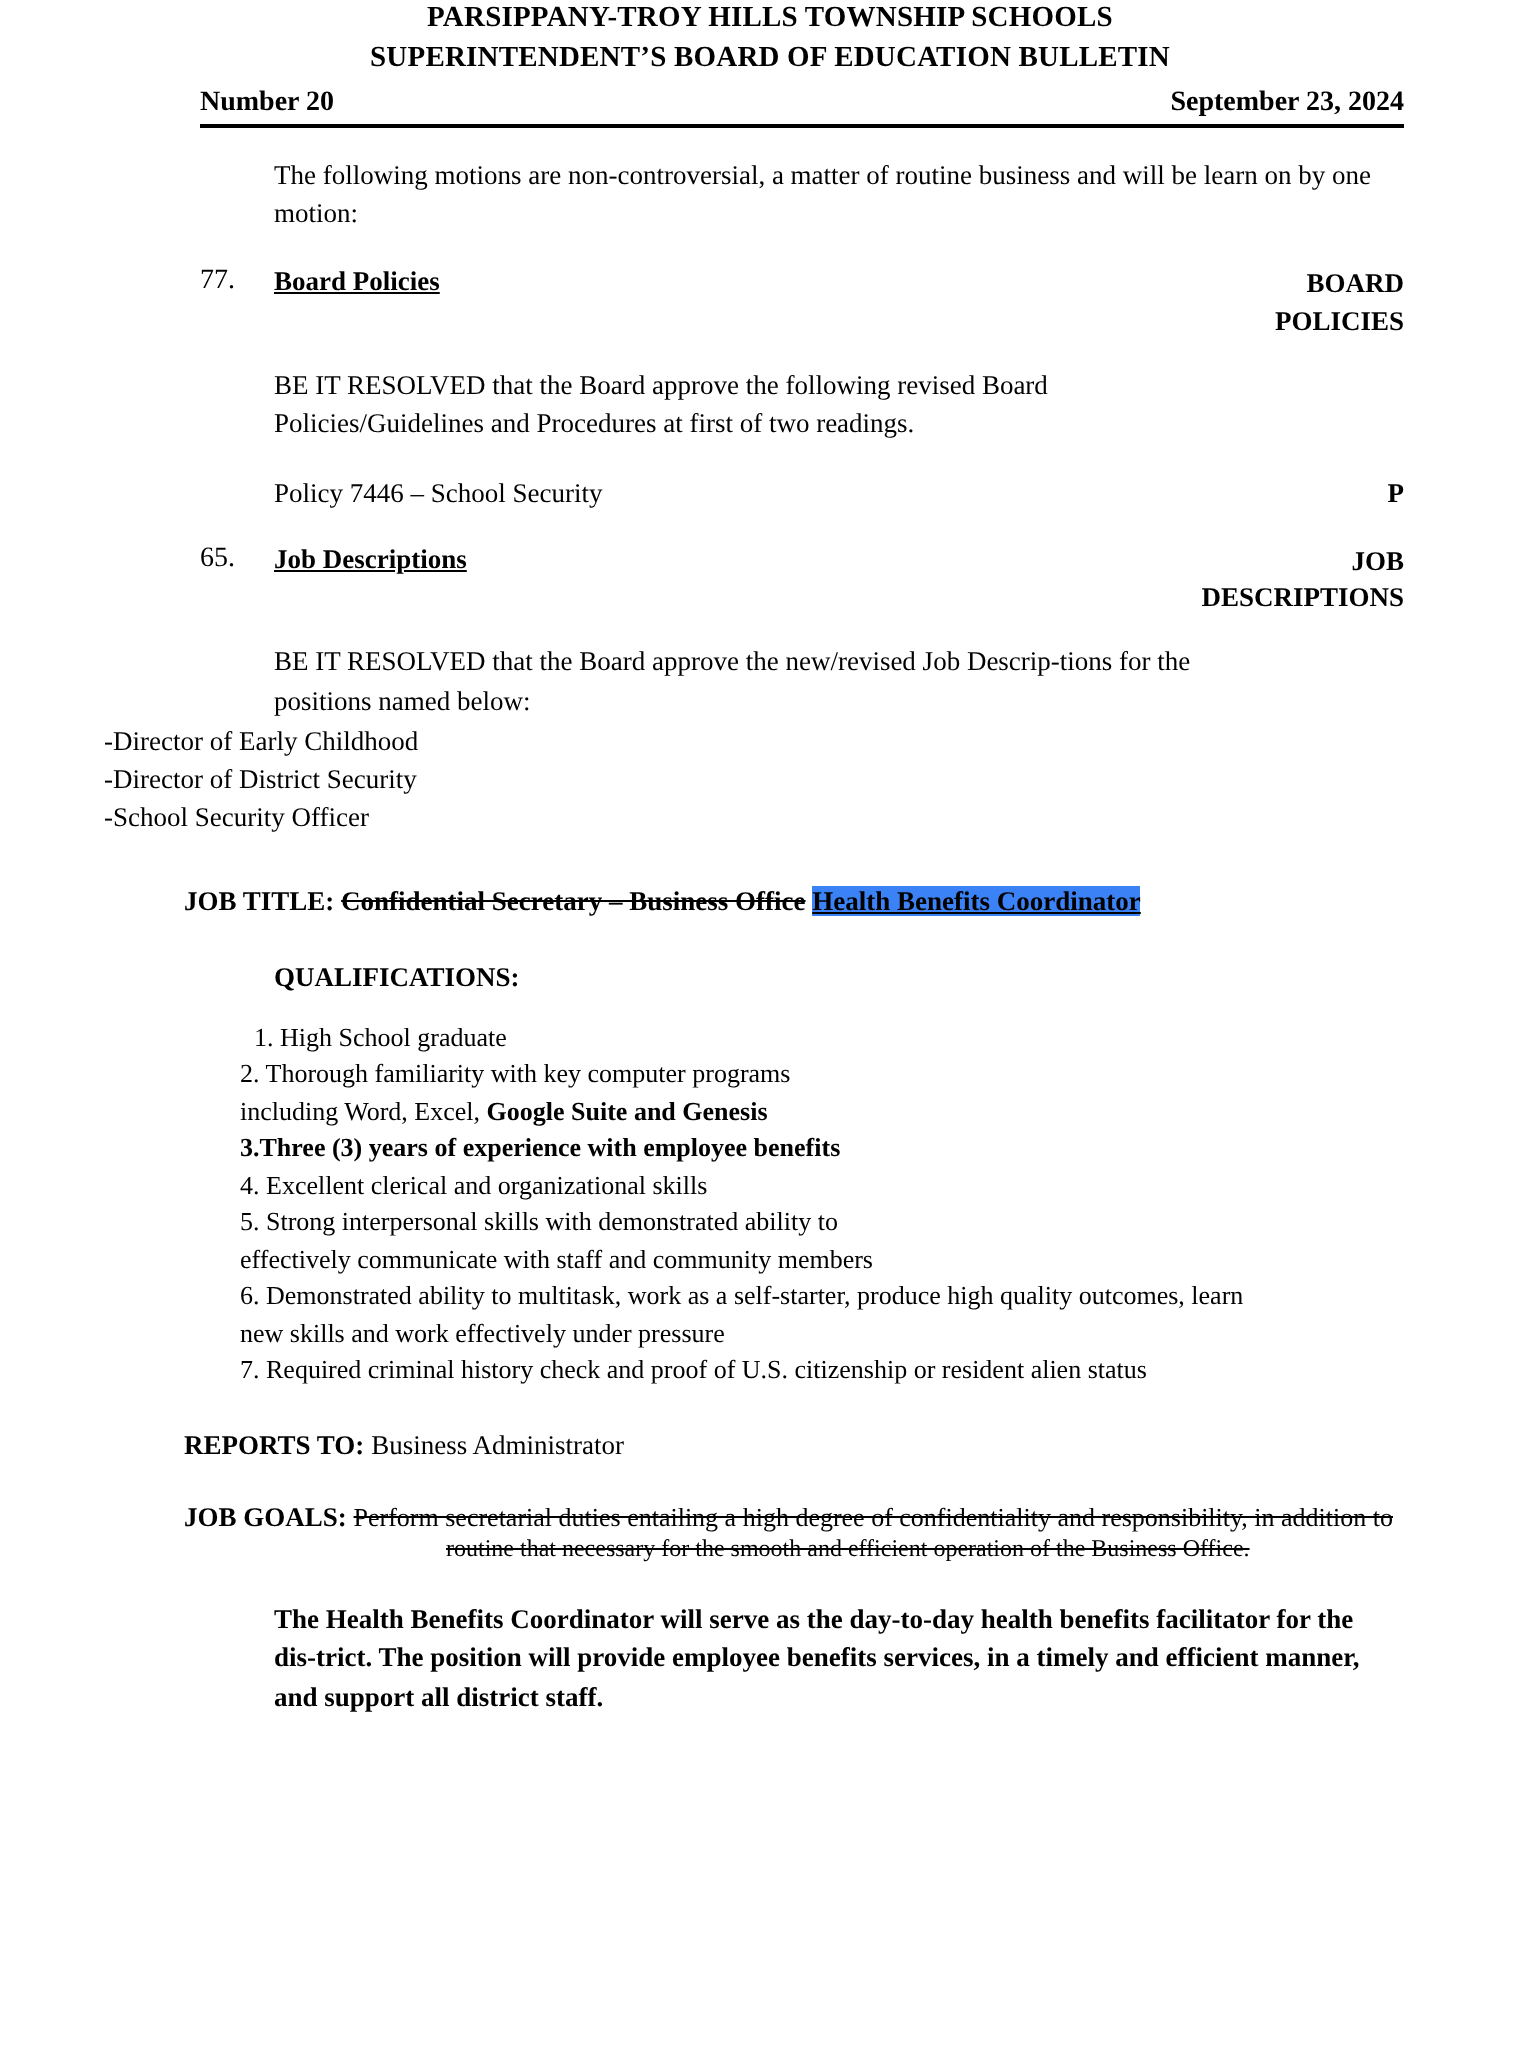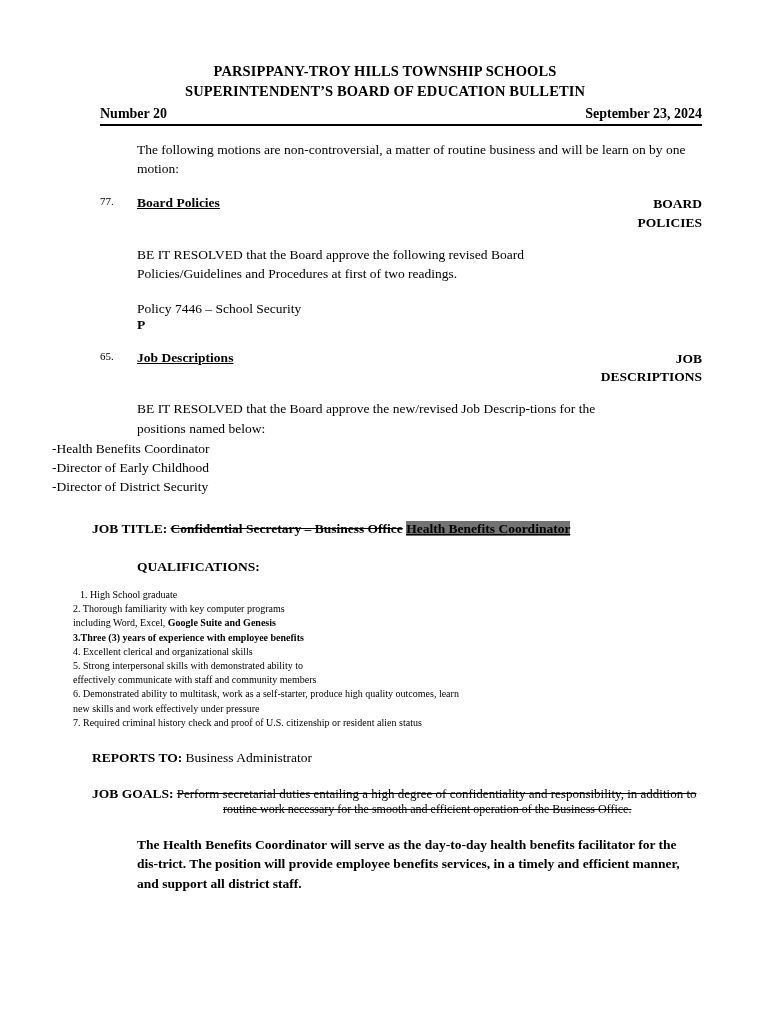--- a/index.html
+++ b/index.html
@@ -17,21 +17,20 @@
     overflow: hidden;
   }
   .page {
     position: relative;
     width: 770px;
     height: 1024px;
     padding: 0;
     box-sizing: border-box;
   }
   .header-block {
-    margin-top: 62px;
     text-align: center;
   }
   .header-line {
     font-weight: bold;
     font-size: 14.5px;
     letter-spacing: 0.1px;
     line-height: 1.35;
   }
   .meta-row {
     display: flex;
@@ -55,21 +54,21 @@
     position: relative;
   }
   .motion-head {
     display: flex;
     align-items: flex-start;
     margin: 0 68px 0 100px;
   }
   .motion-num {
     width: 37px;
     flex: 0 0 37px;
-    font-size: 11px;
+    font-size: 14px;
   }
   .motion-title {
     font-weight: bold;
     text-decoration: underline;
     font-size: 13.5px;
     flex: 1 1 auto;
   }
   .margin-note {
     text-align: right;
     font-weight: bold;
@@ -80,49 +79,48 @@
   }
   .motion-body {
     margin: 13px 150px 0 137px;
     line-height: 1.45;
     font-size: 13.5px;
   }
   .policy-row {
     display: flex;
     margin: 17px 68px 12px 137px;
     font-size: 13.5px;
-    flex-direction: column;
   }
   .policy-row .policy-text { flex: 1 1 auto; }
   .policy-row .policy-flag { font-weight: bold; }
   .list-indent {
     margin-left: 52px;
     line-height: 1.42;
   }
   .jobtitle {
     margin: 25px 68px 0 92px;
     font-weight: bold;
     font-size: 13.5px;
   }
   .strike {
     text-decoration: line-through;
   }
   .hl {
-    background: #737373;
+    background: #3b82f6;
     text-decoration: underline;
   }
   .qual-head {
     margin: 22px 68px 0 137px;
     font-weight: bold;
     font-size: 13.5px;
   }
   .qual-list {
-    margin: 13px 40px 0 73px;
+    margin: 13px 40px 0 120px;
     line-height: 1.42;
-    font-size: 10px;
+    font-size: 13px;
   }
   .qual-list div { margin-bottom: 0; }
   .b { font-weight: bold; }
   .reports {
     margin: 20px 68px 0 92px;
     font-size: 13.5px;
   }
   .reports .lbl { font-weight: bold; }
   .goals {
     margin: 20px 68px 0 92px;
@@ -180,23 +178,23 @@
 
   <div class="motion">
     <div class="motion-head">
       <div class="motion-num">65.</div>
       <div class="motion-title">Job Descriptions</div>
       <div class="margin-note" style="white-space:pre-line;">JOB
 DESCRIPTIONS</div>
     </div>
     <div class="motion-body">BE IT RESOLVED that the Board approve the new/revised Job Descrip-tions for the positions named below:</div>
     <div class="motion-body list-indent" style="margin-top:0;">
-      <div>-Health Benefits Coordinator</div>
       <div>-Director of Early Childhood</div>
       <div>-Director of District Security</div>
+      <div>-School Security Officer</div>
     </div>
   </div>
 
   <div class="jobtitle">
     <span>JOB TITLE:</span>
     <span class="strike">Confidential Secretary – Business Office</span>
     <span class="hl">Health Benefits Coordinator</span>
   </div>
 
   <div class="qual-head">QUALIFICATIONS:</div>
@@ -217,18 +215,18 @@
   </div>
 
   <div class="reports">
     <span class="lbl">REPORTS TO:</span>
     <span>Business Administrator</span>
   </div>
 
   <div class="goals">
     <span class="lbl">JOB GOALS:</span>
     <span class="goals-struck">Perform secretarial duties entailing a high degree of confidentiality  and responsibility, in addition to</span>
-    <span class="goals-struck-2">routine work necessary for the  smooth and efficient operation of the Business Office.</span>
+    <span class="goals-struck-2">routine that necessary for the  smooth and efficient operation of the Business Office.</span>
   </div>
 
   <div class="goals-final">The Health Benefits Coordinator will serve as the day-to-day health benefits facilitator for the dis-trict. The position will provide employee benefits services, in a timely and efficient manner, and support all district staff.</div>
 
 </div>
 
 </body></html>

